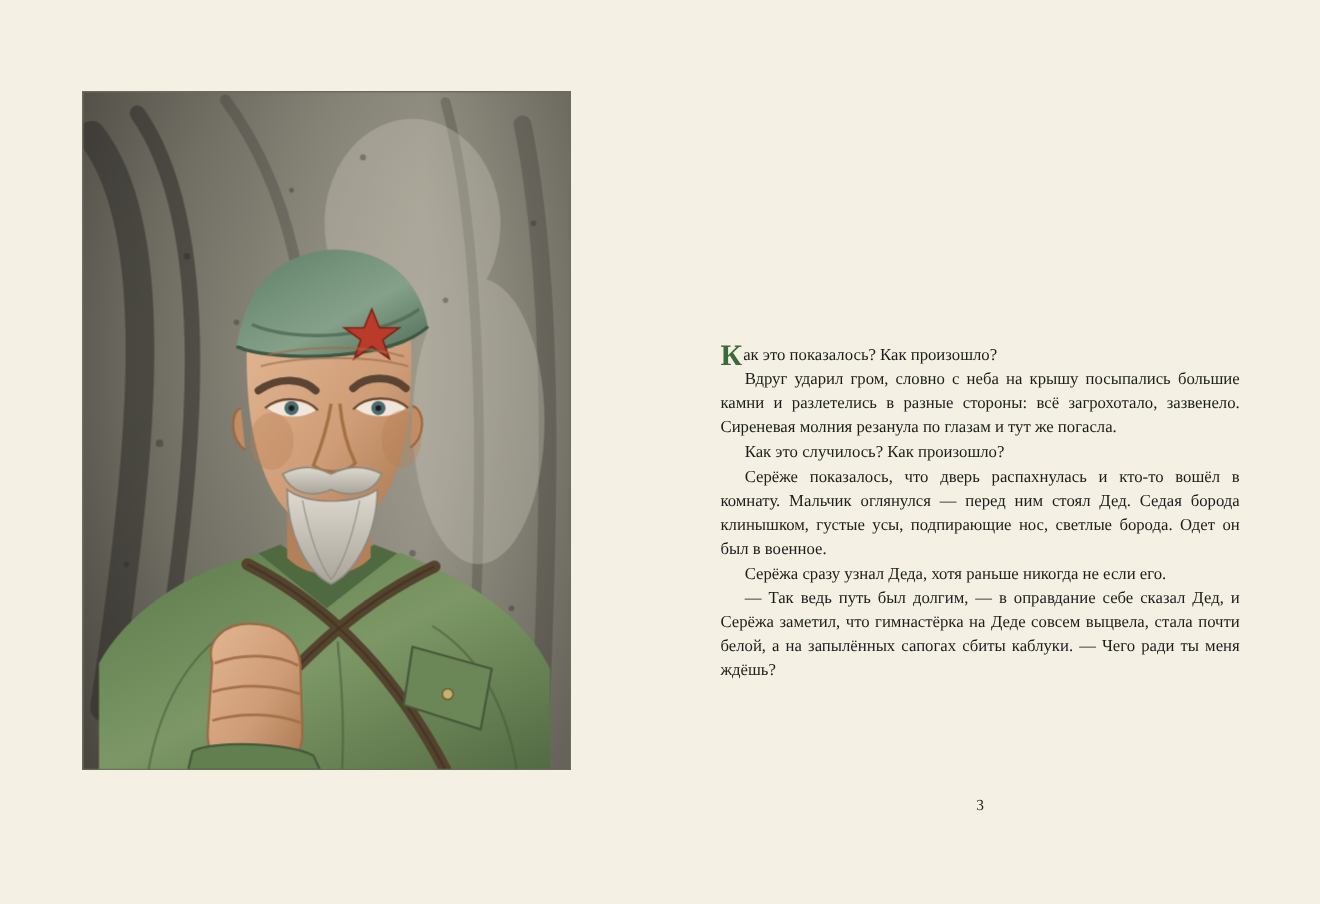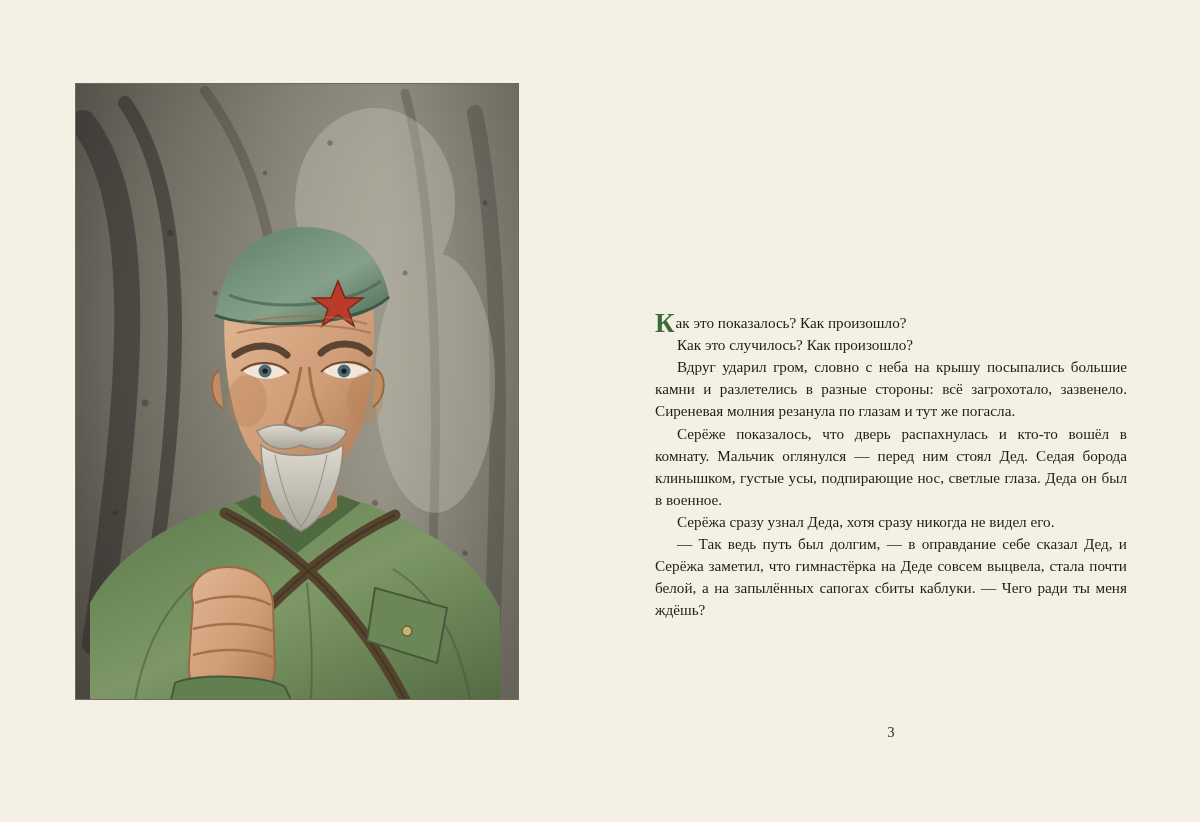--- a/index.html
+++ b/index.html
@@ -226,23 +226,23 @@
 
       <path d="M100 600 C 118 590, 190 592, 210 604 L 216 617 L 96 617 Z" fill="#62804f" stroke="#46593a" stroke-width="2"></path>
 
       <rect x="0" y="0" width="444" height="617" fill="none" stroke="#6e6a5f" stroke-width="2"></rect>
     </svg>
   </div>
 
   <div class="text-column">
     <div class="body-text">
       <p class="first"><span class="dropcap">К</span><span>ак это показалось? Как произошло?</span></p>
+      <p>Вдруг ударил гром, словно с неба на крышу посыпались большие камни и разлетелись в разные стороны: всё загрохотало, зазвенело. Сиреневая молния резанула по глазам и тут же погасла.</p>
       <p>Как это случилось? Как произошло?</p>
-      <p>Вдруг ударил гром, словно с неба на крышу посыпались большие камни и разлетелись в разные стороны: всё загрохотало, зазвенело. Сиреневая молния резанула по глазам и тут же погасла.</p>
-      <p>Серёже показалось, что дверь распахнулась и кто-то вошёл в комнату. Мальчик оглянулся — перед ним стоял Дед. Седая борода клинышком, густые усы, подпирающие нос, светлые глаза. Деда он был в военное.</p>
-      <p>Серёжа сразу узнал Деда, хотя сразу никогда не видел его.</p>
+      <p>Серёже показалось, что дверь распахнулась и кто-то вошёл в комнату. Мальчик оглянулся — перед ним стоял Дед. Седая борода клинышком, густые усы, подпирающие нос, светлые борода. Одет он был в военное.</p>
+      <p>Серёжа сразу узнал Деда, хотя раньше никогда не если его.</p>
       <p>— Так ведь путь был долгим, — в оправдание себе сказал Дед, и Серёжа заметил, что гимнастёрка на Деде совсем выцвела, стала почти белой, а на запылённых сапогах сбиты каблуки. — Чего ради ты меня ждёшь?</p>
     </div>
   </div>
 
   <div class="page-number">3</div>
 
 </div>
 
 </body></html>

